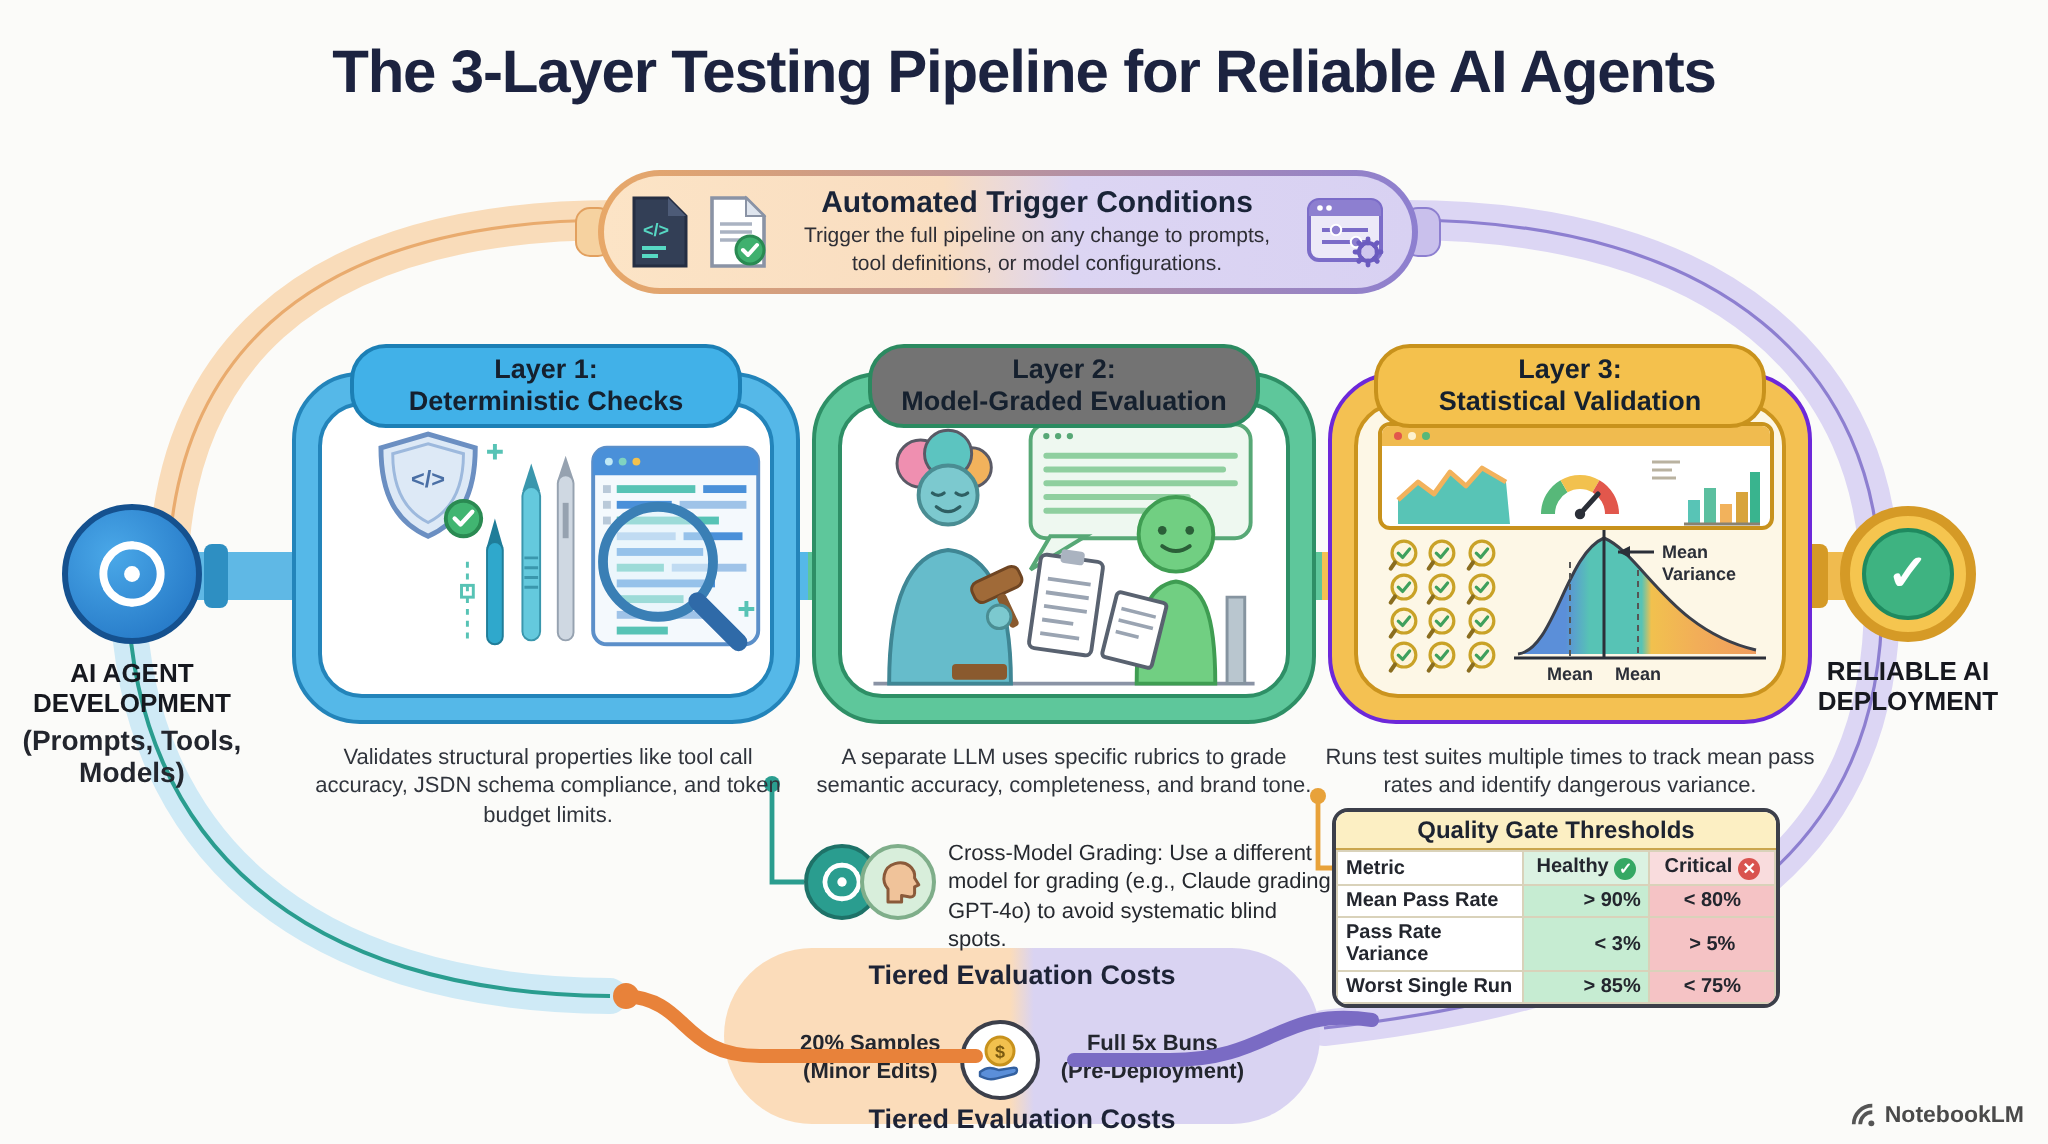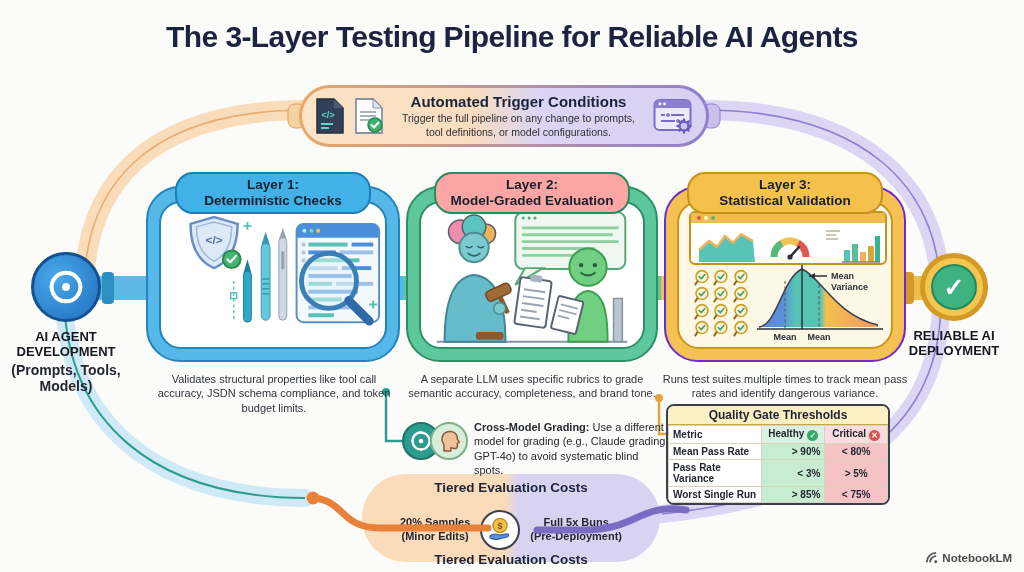--- a/index.html
+++ b/index.html
@@ -27,21 +27,21 @@
   .card2{left:406px;width:252px;background:#5ec79b;border:2px solid #2e8f66;}
   .card3{left:664px;width:242px;background:#f4c152;border:2px solid #6d28d9;}
   .card-inner{position:absolute;left:11px;right:11px;top:13px;bottom:11px;border-radius:22px;overflow:hidden;}
   .card1 .card-inner{background:#ffffff;border:2px solid #2384ba;}
   .card2 .card-inner{background:#ffffff;border:2px solid #2e8f66;}
   .card3 .card-inner{background:#fdf7e6;border:2px solid #cb941e;}
   .pill{position:absolute;left:50%;transform:translateX(-50%);top:-16px;z-index:4;
       min-width:196px;padding:3px 14px;border-radius:18px;text-align:center;box-sizing:border-box;
       font-weight:bold;font-size:13.5px;line-height:1.2;color:#15202e;white-space:nowrap;}
   .pill1{background:#41b1e8;border:2.5px solid #1c7fb5;}
-  .pill2{background:#fca5a5;border:2.5px solid #2b8a60;}
+  .pill2{background:#737373;border:2.5px solid #2b8a60;}
   .pill3{background:#f4c14d;border:2.5px solid #c8921c;}
 
   .desc{position:absolute;top:372px;z-index:3;font-size:11px;color:#30343c;text-align:center;line-height:1.3;}
   .desc1{left:152px;width:244px;}
   .desc2{left:404px;width:256px;}
   .desc3{left:660px;width:250px;}
 
   
   .node{position:absolute;z-index:4;text-align:center;}
   .node-left{left:2px;top:252px;width:128px;}
@@ -55,21 +55,21 @@
   .node-sub{font-size:14px;font-weight:bold;color:#23262e;margin-top:2px;}
 
   
   .cross{position:absolute;left:402px;top:420px;width:264px;z-index:3;display:flex;gap:8px;align-items:flex-start;}
   .cross-icons{position:relative;width:64px;height:42px;flex:none;}
   .cm-c1{position:absolute;left:0;top:2px;width:38px;height:38px;border-radius:50%;background:#2a9d8f;border:2px solid #1e7268;
       display:flex;align-items:center;justify-content:center;box-sizing:border-box;}
   .cm-c2{position:absolute;left:28px;top:2px;width:38px;height:38px;border-radius:50%;background:#d8eedb;border:2px solid #7fae8a;
       display:flex;align-items:center;justify-content:center;box-sizing:border-box;}
   .cross-text{font-size:11px;color:#26292f;line-height:1.3;}
-  .cross-text .b{font-weight:bold;text-align:center;}
+  .cross-text .b{font-weight:normal;text-align:center;}
 
   
   .qtable{position:absolute;left:666px;top:404px;width:220px;z-index:4;background:#fff;
       border:2px solid #3c3f4a;border-radius:8px;overflow:hidden;}
   .qtitle{background:#fcefc3;border-bottom:1.5px solid #caa64e;text-align:center;
       font-size:12px;font-weight:bold;color:#1d2330;padding:2px 0;}
   .qtable table{width:100%;border-collapse:collapse;font-size:10px;}
   .qtable td,.qtable th{border:1px solid #d9d2ba;padding:2px 4px;font-weight:bold;color:#23262e;}
   .qtable th{font-weight:bold;text-align:left;background:#fff;}
   .col-h{background:#dbf2e2;text-align:center;}

